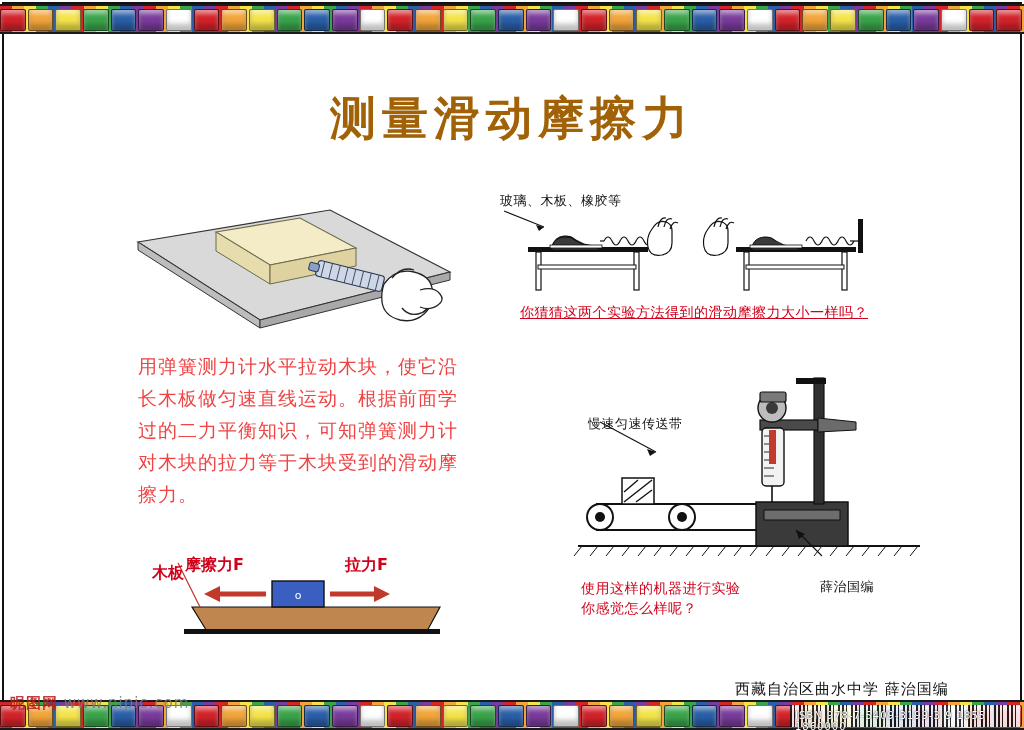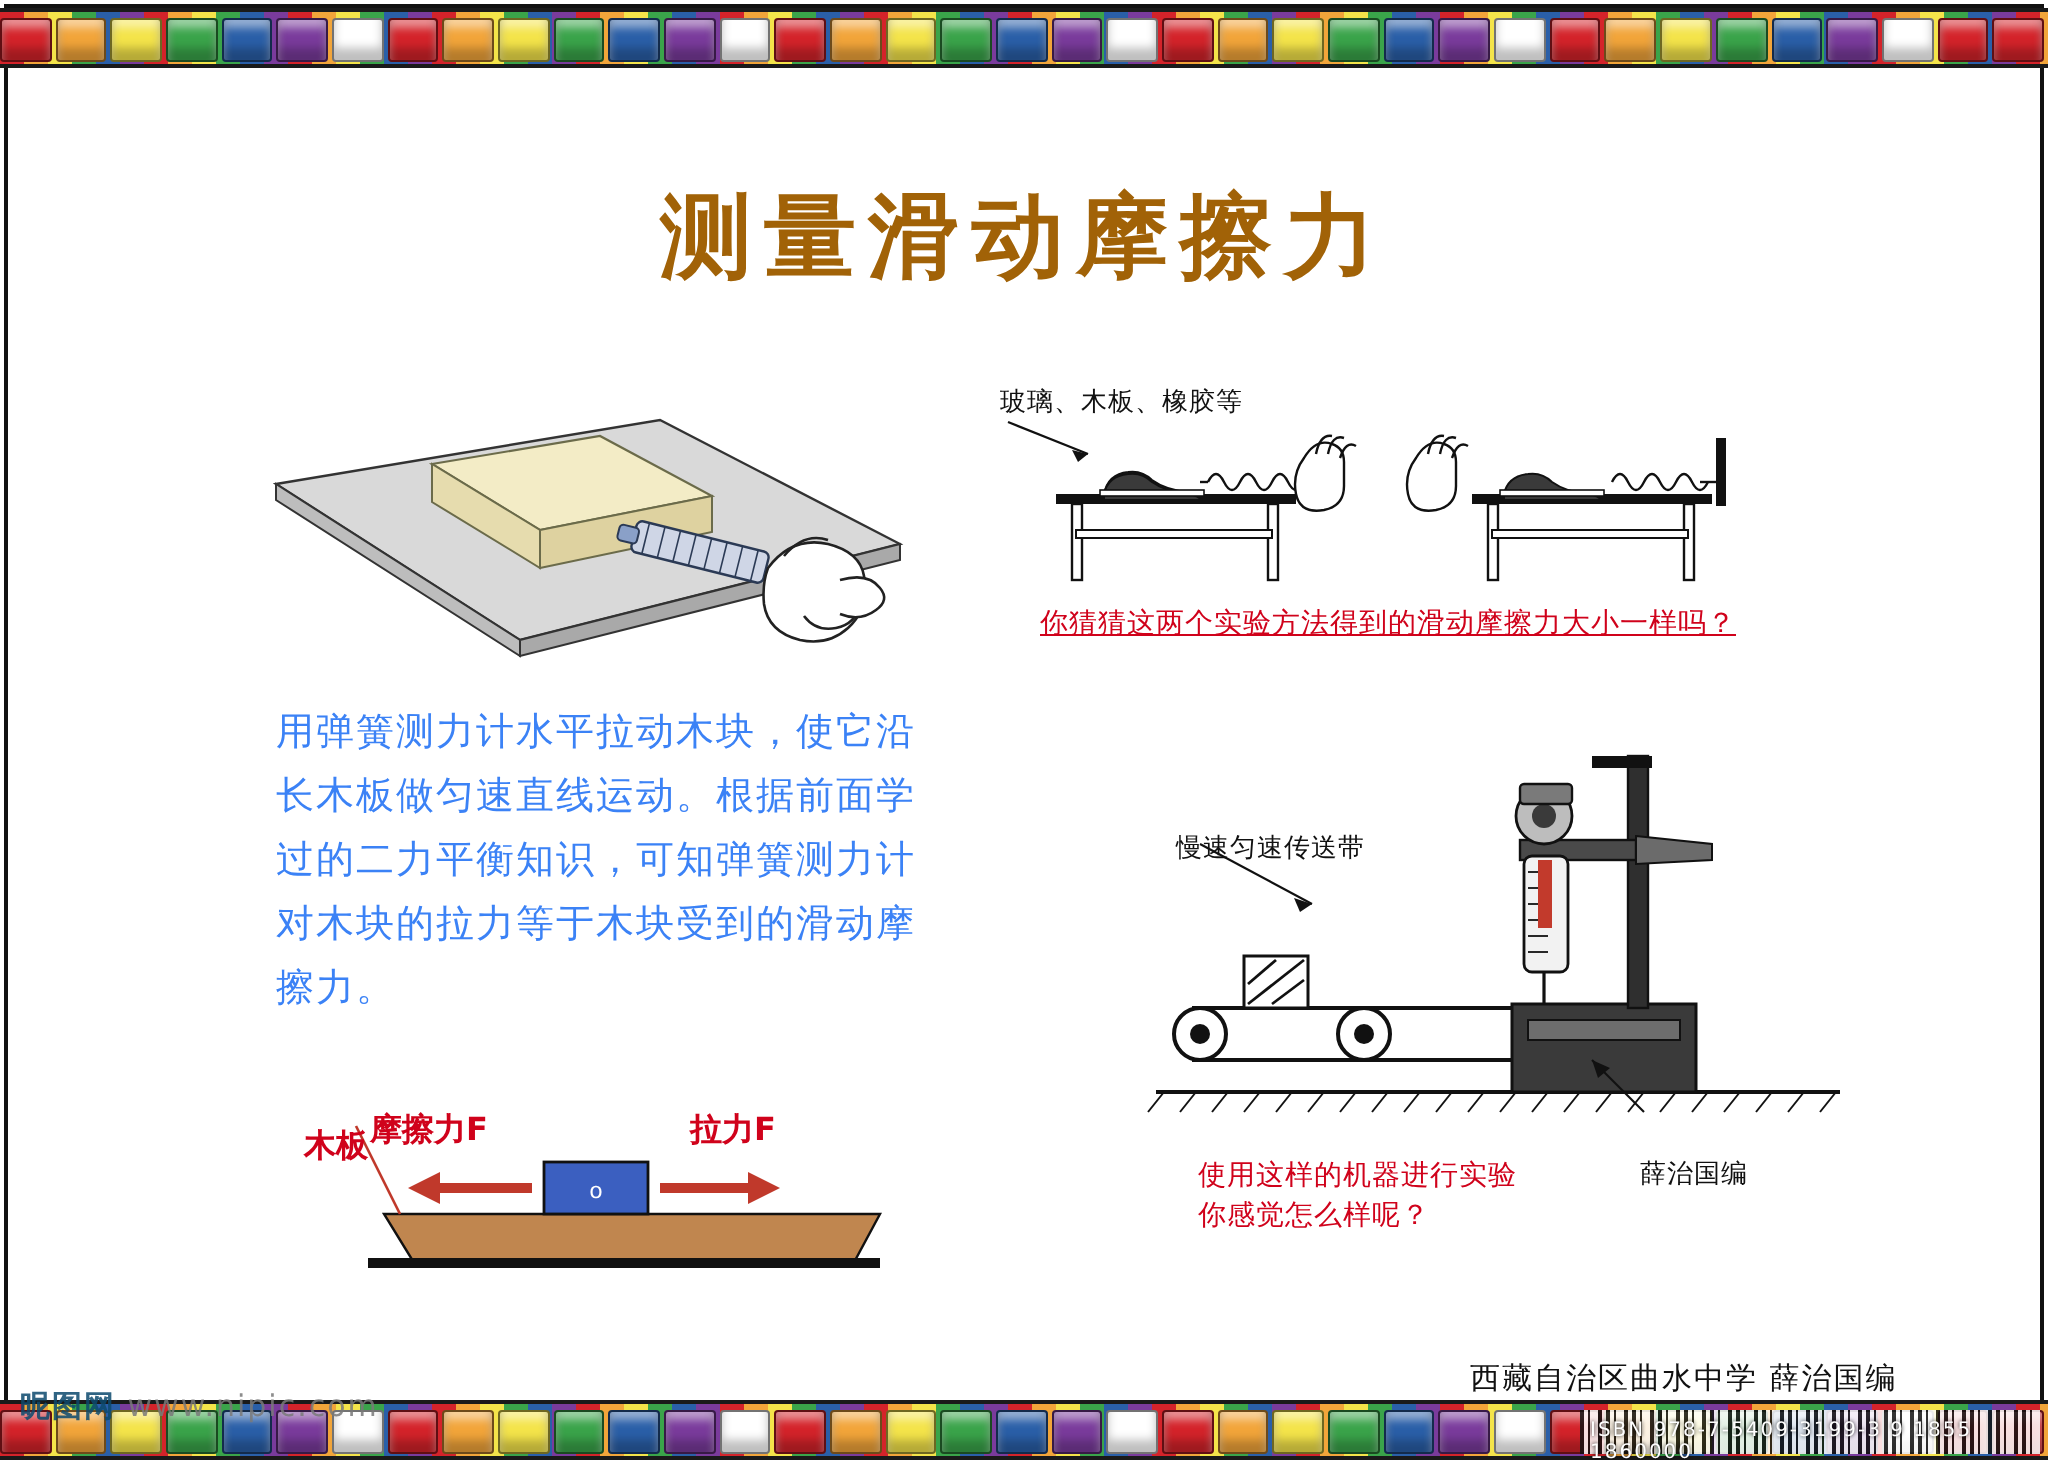--- a/index.html
+++ b/index.html
@@ -51,30 +51,30 @@
   
   .title{
     position:absolute;left:0;top:88px;width:1024px;text-align:center;
     font-size:46px;font-weight:bold;letter-spacing:6px;color:#a16207;
     font-family:"DejaVu Sans", sans-serif;
   }
 
   
   .body-text{
     position:absolute;left:138px;top:350px;width:320px;
-    font-size:19px;line-height:32px;color:#3b82f6;letter-spacing:1px;
+    font-size:19px;line-height:32px;color:#ef4444;letter-spacing:1px;
   }
 
   
   .red-cap{
     position:absolute;color:#d0021b;font-size:14px;line-height:20px;
     letter-spacing:.5px;
   }
   .cap-q1{left:520px;top:302px;width:430px;text-decoration:underline;}
-  .cap-q2{left:599px;top:578px;width:240px;}
+  .cap-q2{left:581px;top:578px;width:240px;}
 
   .blk-cap{
     position:absolute;color:#111;font-size:13px;letter-spacing:.5px;
   }
   .cap-materials{left:500px;top:192px;}
   .cap-belt{left:560px;top:415px;margin-left:28px;}
   .cap-screw{left:820px;top:578px;}
 
   
   .lbl-red{position:absolute;color:#d0021b;font-size:16px;font-weight:bold;}
@@ -94,21 +94,21 @@
   .barcode-num{
     position:absolute;left:795px;top:710px;font-size:10px;color:#fff;letter-spacing:1px;
     text-shadow:0 0 2px #000;
   }
 
   
   .watermark{
     position:absolute;left:10px;top:694px;font-size:15px;color:#7a7a7a;opacity:.85;
     letter-spacing:1px;
   }
-  .watermark b{color:#0c4a6e;font-weight:bold;}
+  .watermark b{color:#b91c1c;font-weight:bold;}
   svg{display:block;}
   .fig{position:absolute;}
 </style>
 </head>
 <body>
 
 <div id="poster">
 
   <div class="poster-frame"></div>
 

